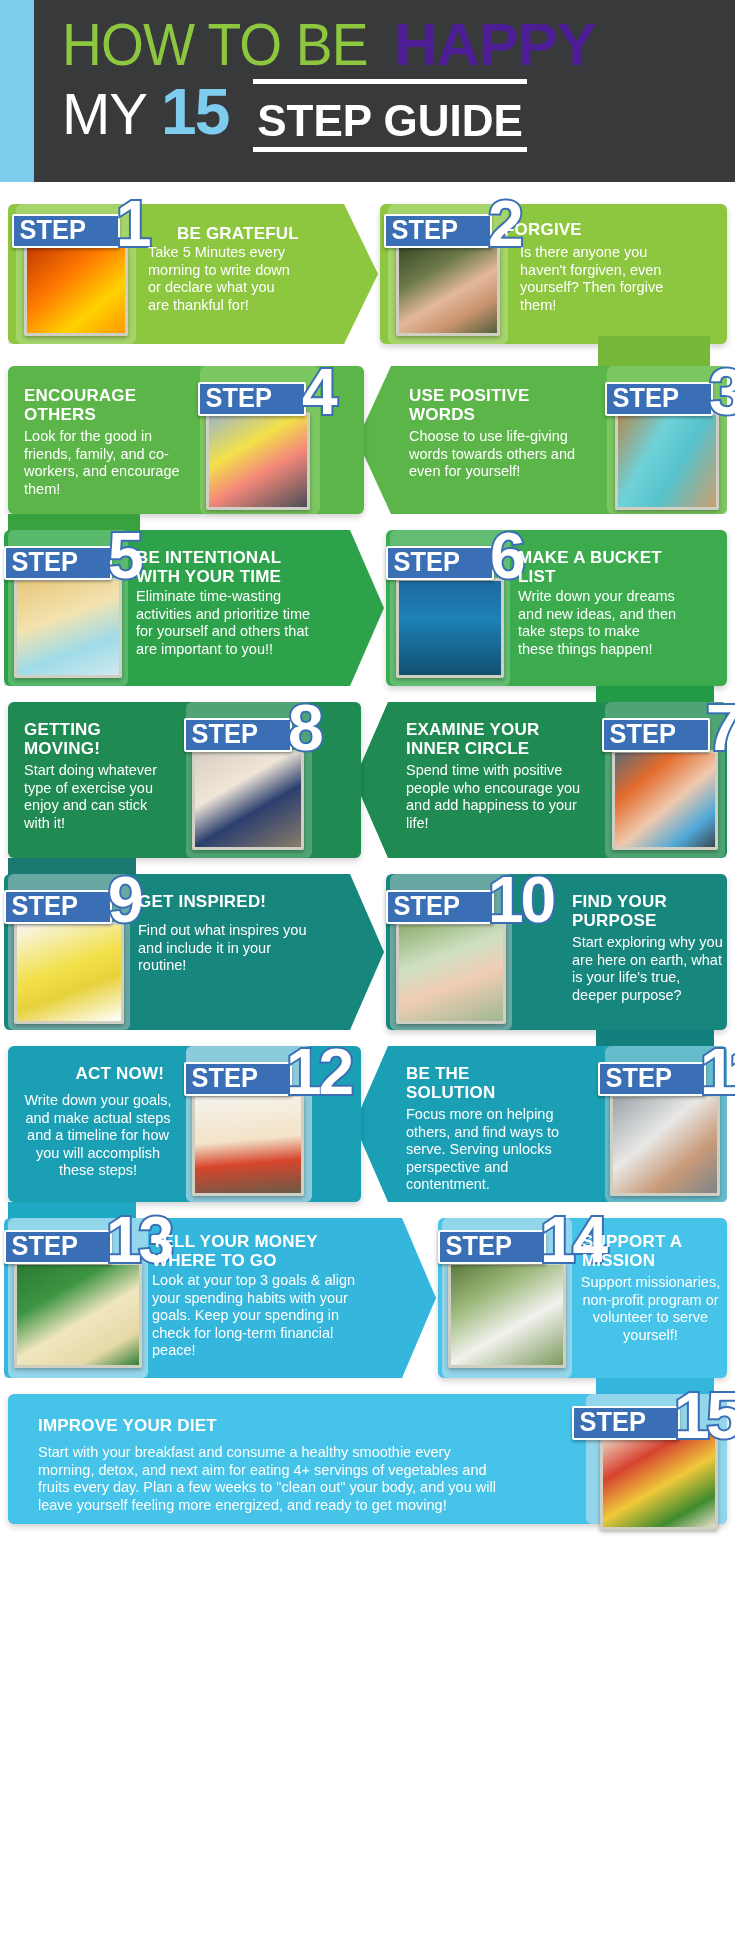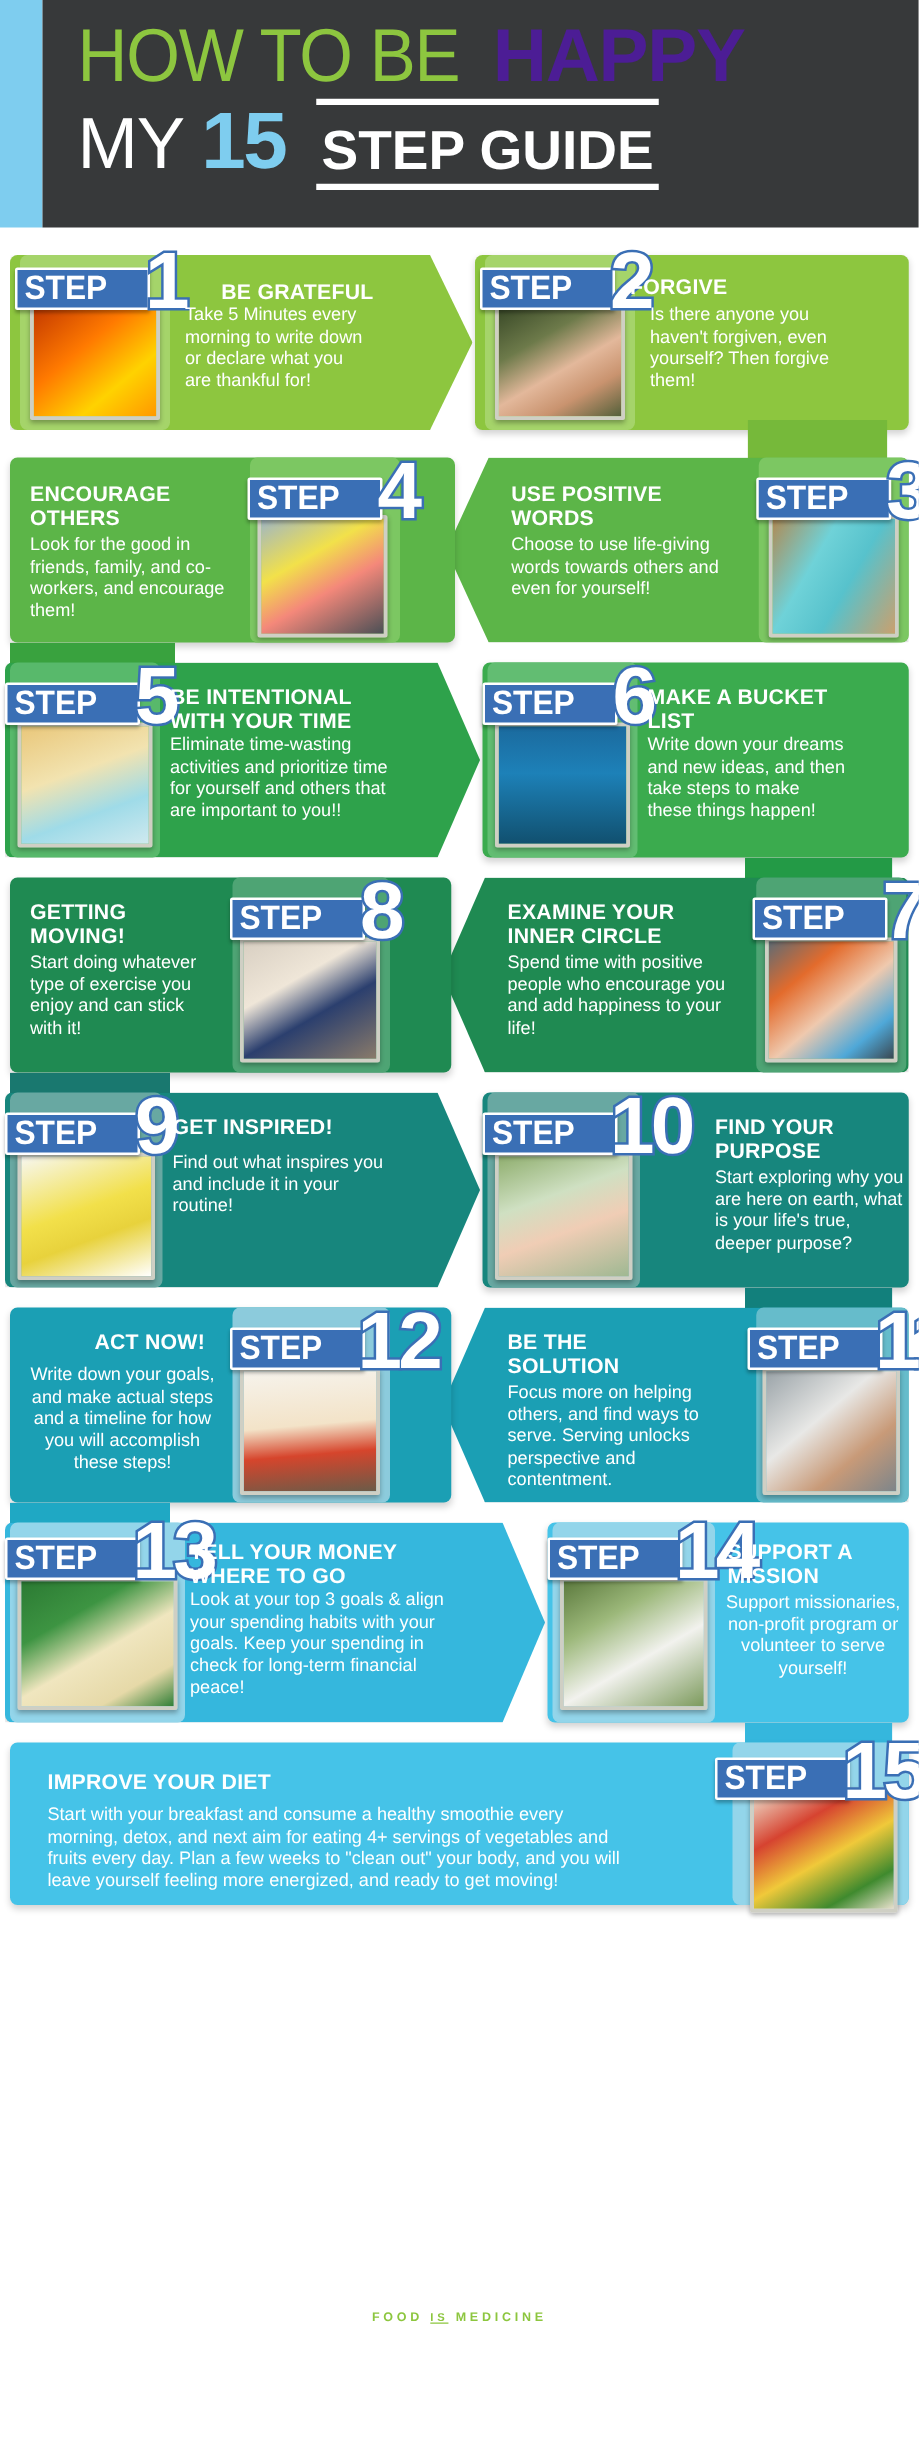--- a/index.html
+++ b/index.html
@@ -352,16 +352,13 @@
       <div class="num" style="left:102px;">15</div>
     </div>
     <div class="head-title" style="left:30px;top:22px;width:300px;">IMPROVE YOUR DIET</div>
     <div class="body-text" style="left:30px;top:50px;width:470px;">Start with your breakfast and consume a healthy smoothie every morning, detox, and next aim for eating 4+ servings of vegetables and fruits every day. Plan a few weeks to "clean out" your body, and you will leave yourself feeling more energized, and ready to get moving!</div>
   </div>
 </div>
 
 </div>
 
 <div class="footer" style="top:1845px;">
-  <div class="logo-sub">
-    <span>FOOD </span><span class="is">IS</span><span> MEDICINE</span>
-  </div>
 </div>
 
 </body></html>

